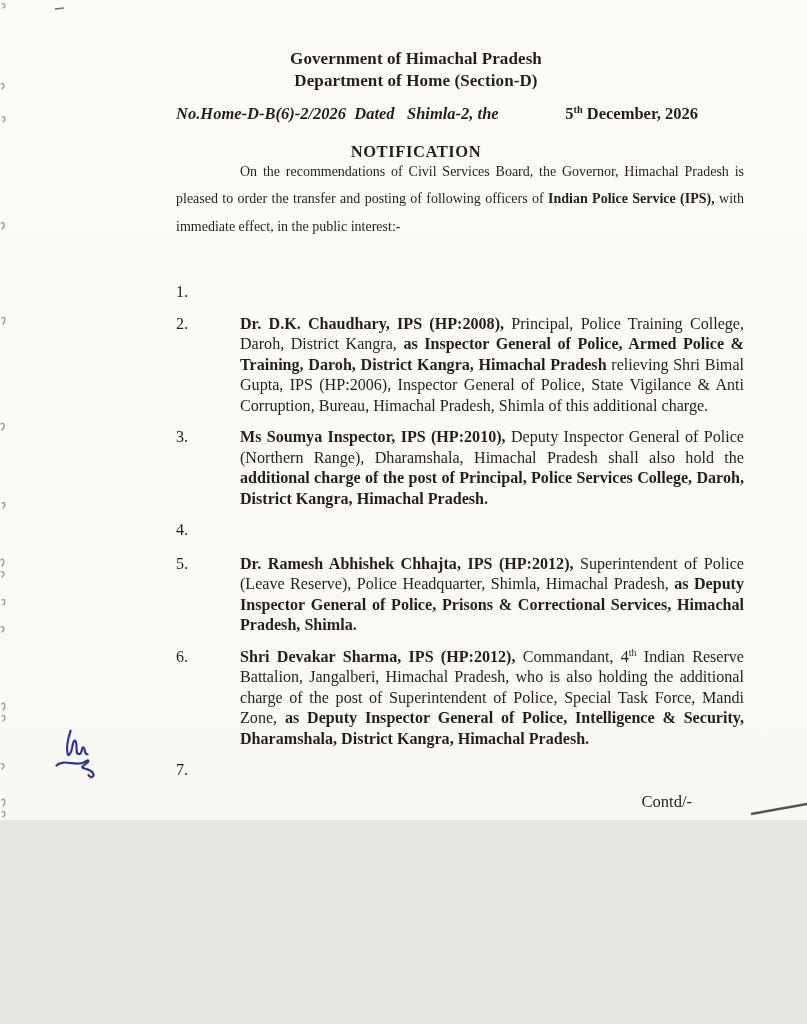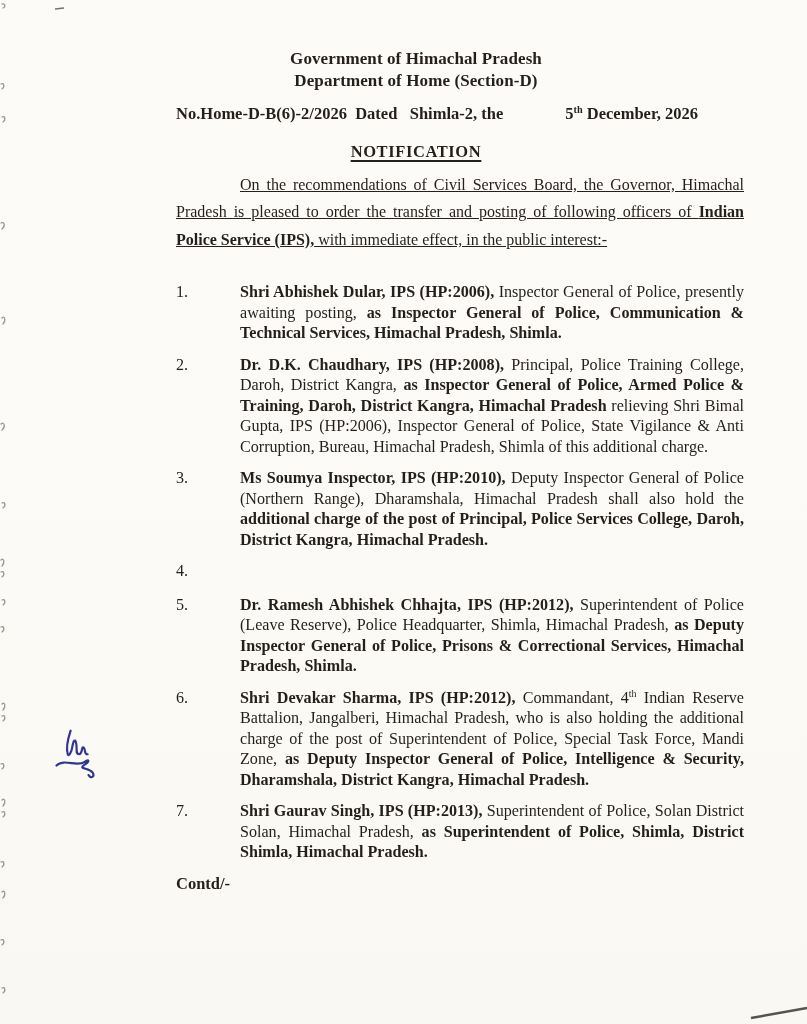--- a/index.html
+++ b/index.html
@@ -8,65 +8,64 @@
     --sig:#2f3590;
   }
   html,body{margin:0;padding:0;}
   body{
     width:807px;height:1024px;
     background:#e8e6e1;
     font-family:"Liberation Serif","DejaVu Serif",serif;
   }
   .page{
     position:relative;
-    width:807px;height:1024px;
+    width:807px;height:820px;
     background:linear-gradient(180deg,#fcfbf8 0%,#fbfaf6 55%,#faf8f2 100%);
     color:var(--ink);
     overflow:hidden;
   }
   .b{font-weight:bold;}
   sup{font-size:0.62em;vertical-align:super;line-height:0;}
 
   .doc-header{
     position:absolute;top:48px;left:12px;width:808px;
     text-align:center;font-weight:bold;
     font-size:17px;line-height:22px;
     letter-spacing:0.1px;
   }
   .ref-line{
     position:absolute;top:104px;left:176px;width:522px;
     display:flex;justify-content:space-between;align-items:baseline;
     font-weight:bold;font-size:16.5px;
   }
-  .ref-line .pre{white-space:pre;}
+  .ref-line .pre{white-space:pre;font-style:italic;}
   .notif-title{
     position:absolute;top:142px;left:12px;width:808px;
     text-align:center;font-weight:bold;font-size:16.5px;letter-spacing:0.6px;
   }
   .notif-title span{
-    text-decoration:underline;
     text-decoration-thickness:1.5px;
     text-underline-offset:3px;
   }
   .intro{
-    position:absolute;top:171px;left:176px;width:568px;
-    font-size:16px;line-height:27.4px;
-    text-align:justify;text-indent:64px;text-decoration:underline;
+    position:absolute;top:158px;left:176px;width:568px;
+    font-size:14px;line-height:27.4px;
+    text-align:justify;text-indent:64px;
   }
   .content{
     position:absolute;top:282px;left:176px;width:568px;
     font-size:16.1px;line-height:20.5px;
   }
   .item{display:flex;margin-bottom:11px;}
   .item:nth-of-type(5){margin-top:13px;}
   .item-num{width:64px;flex:none;}
   .item-body{flex:1;text-align:justify;}
   .contd{
-    padding-right:52px;
-    font-weight:bold;margin-top:2px;font-size:16.5px;
+    text-align:right;padding-right:52px;
+    font-weight:normal;margin-top:2px;font-size:16.5px;
   }
   .signature{
     position:absolute;left:52px;top:726px;width:58px;height:66px;
   }
   .edge-marks{
     position:absolute;left:0;top:0;width:16px;height:1024px;
   }
   .top-dash{
     position:absolute;left:55px;top:7px;width:10px;height:3px;
   }
@@ -93,21 +92,20 @@
     <span>NOTIFICATION</span>
   </div>
 
   <div class="intro"><span>On the recommendations of Civil Services Board, the Governor, Himachal Pradesh is pleased to order the transfer and posting of following officers of </span><span class="b">Indian Police Service (IPS),</span><span> with immediate effect, in the public interest:-</span></div>
 
   <div class="content">
     <div id="items-list">
 
         <div class="item">
           <div class="item-num">1.</div>
-          <div class="item-body"><span class="b">Shri Abhishek Dular, IPS (HP:2006),</span><span> Inspector General of Police, presently awaiting posting, </span><span class="b">as Inspector General of Police, Communication &amp; Technical Services, Himachal Pradesh, Shimla.</span></div>
         </div>
 
         <div class="item">
           <div class="item-num">2.</div>
           <div class="item-body"><span class="b">Dr. D.K. Chaudhary, IPS (HP:2008),</span><span> Principal, Police Training College, Daroh, District Kangra, </span><span class="b">as Inspector General of Police, Armed Police &amp; Training, Daroh, District Kangra, Himachal Pradesh</span><span> relieving Shri Bimal Gupta, IPS (HP:2006), Inspector General of Police, State Vigilance &amp; Anti Corruption, Bureau, Himachal Pradesh, Shimla of this additional charge.</span></div>
         </div>
 
         <div class="item">
           <div class="item-num">3.</div>
           <div class="item-body"><span class="b">Ms Soumya Inspector, IPS (HP:2010),</span><span> Deputy Inspector General of Police (Northern Range), Dharamshala, Himachal Pradesh shall also hold the </span><span class="b">additional charge of the post of Principal, Police Services College, Daroh, District Kangra, Himachal Pradesh.</span></div>
@@ -122,21 +120,20 @@
           <div class="item-body"><span class="b">Dr. Ramesh Abhishek Chhajta, IPS (HP:2012),</span><span> Superintendent of Police (Leave Reserve), Police Headquarter, Shimla, Himachal Pradesh, </span><span class="b">as Deputy Inspector General of Police, Prisons &amp; Correctional Services, Himachal Pradesh, Shimla.</span></div>
         </div>
 
         <div class="item">
           <div class="item-num">6.</div>
           <div class="item-body"><span class="b">Shri Devakar Sharma, IPS (HP:2012),</span><span> Commandant, 4</span><sup>th</sup><span> Indian Reserve Battalion, Jangalberi, Himachal Pradesh, who is also holding the additional charge of the post of Superintendent of Police, Special Task Force, Mandi Zone, </span><span class="b">as Deputy Inspector General of Police, Intelligence &amp; Security, Dharamshala, District Kangra, Himachal Pradesh.</span></div>
         </div>
 
         <div class="item">
           <div class="item-num">7.</div>
-          <div class="item-body"><span class="b">Shri Gaurav Singh, IPS (HP:2013),</span><span> Superintendent of Police, Solan District Solan, Himachal Pradesh, </span><span class="b">as Superintendent of Police, Shimla, District Shimla, Himachal Pradesh.</span></div>
         </div>
       </div>
     <div class="contd">Contd/-</div>
   </div>
 
   <svg class="signature" viewBox="0 0 60 70">
     <g fill="none" stroke="var(--sig)" stroke-width="2.3" stroke-linecap="round" stroke-linejoin="round">
       <path d="M19 5 C16 14 14 24 16 30 C17 33 20 28 21 21 C22 15 24 13 25 19 C26 25 24 30 28 30 C32 30 30 21 33 23 C35 25 33 30 37 30"></path>
       <path d="M4 42 C12 34 26 44 34 38 C38 35 40 37 34 41 C26 46 38 44 42 49 C45 53 41 57 38 52"></path>
     </g>

